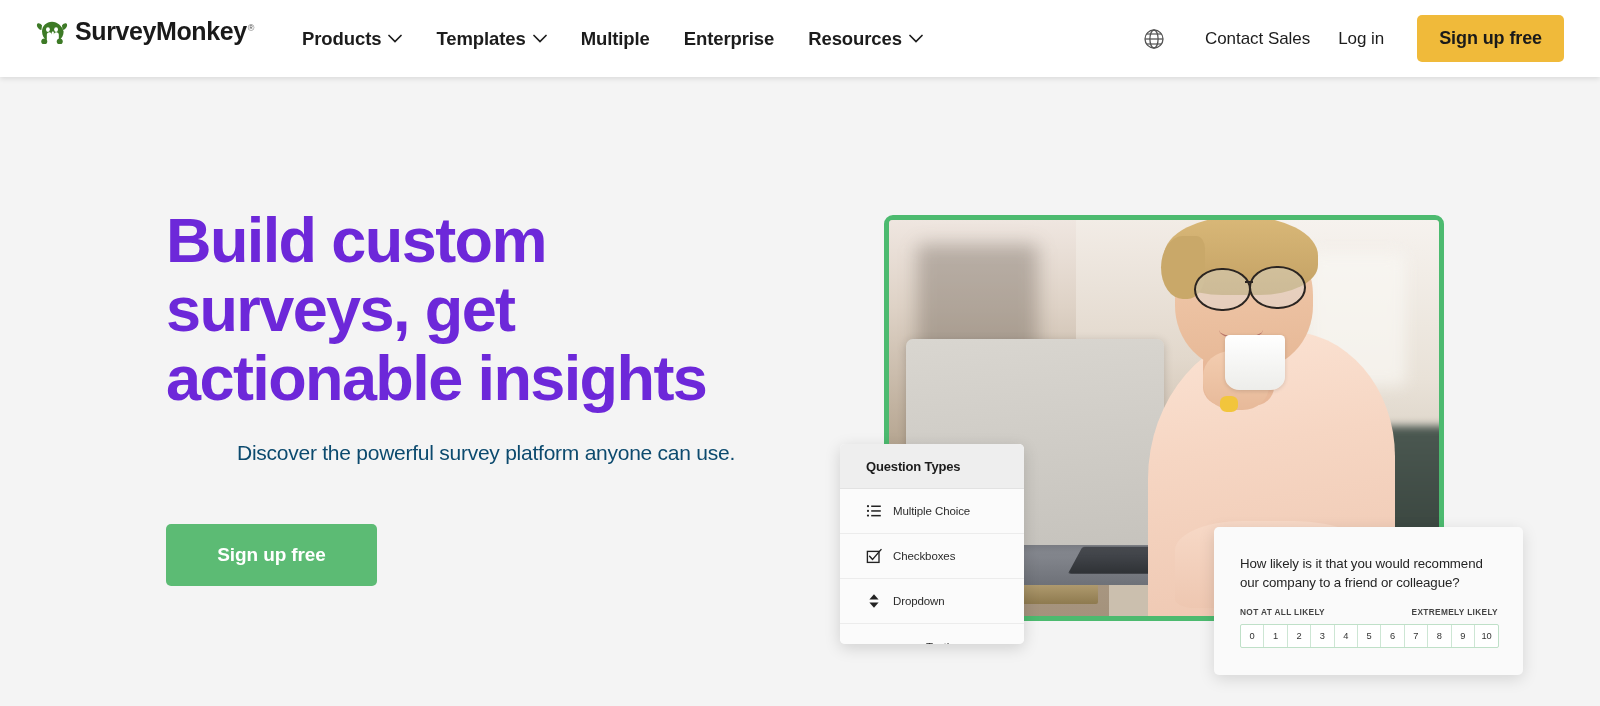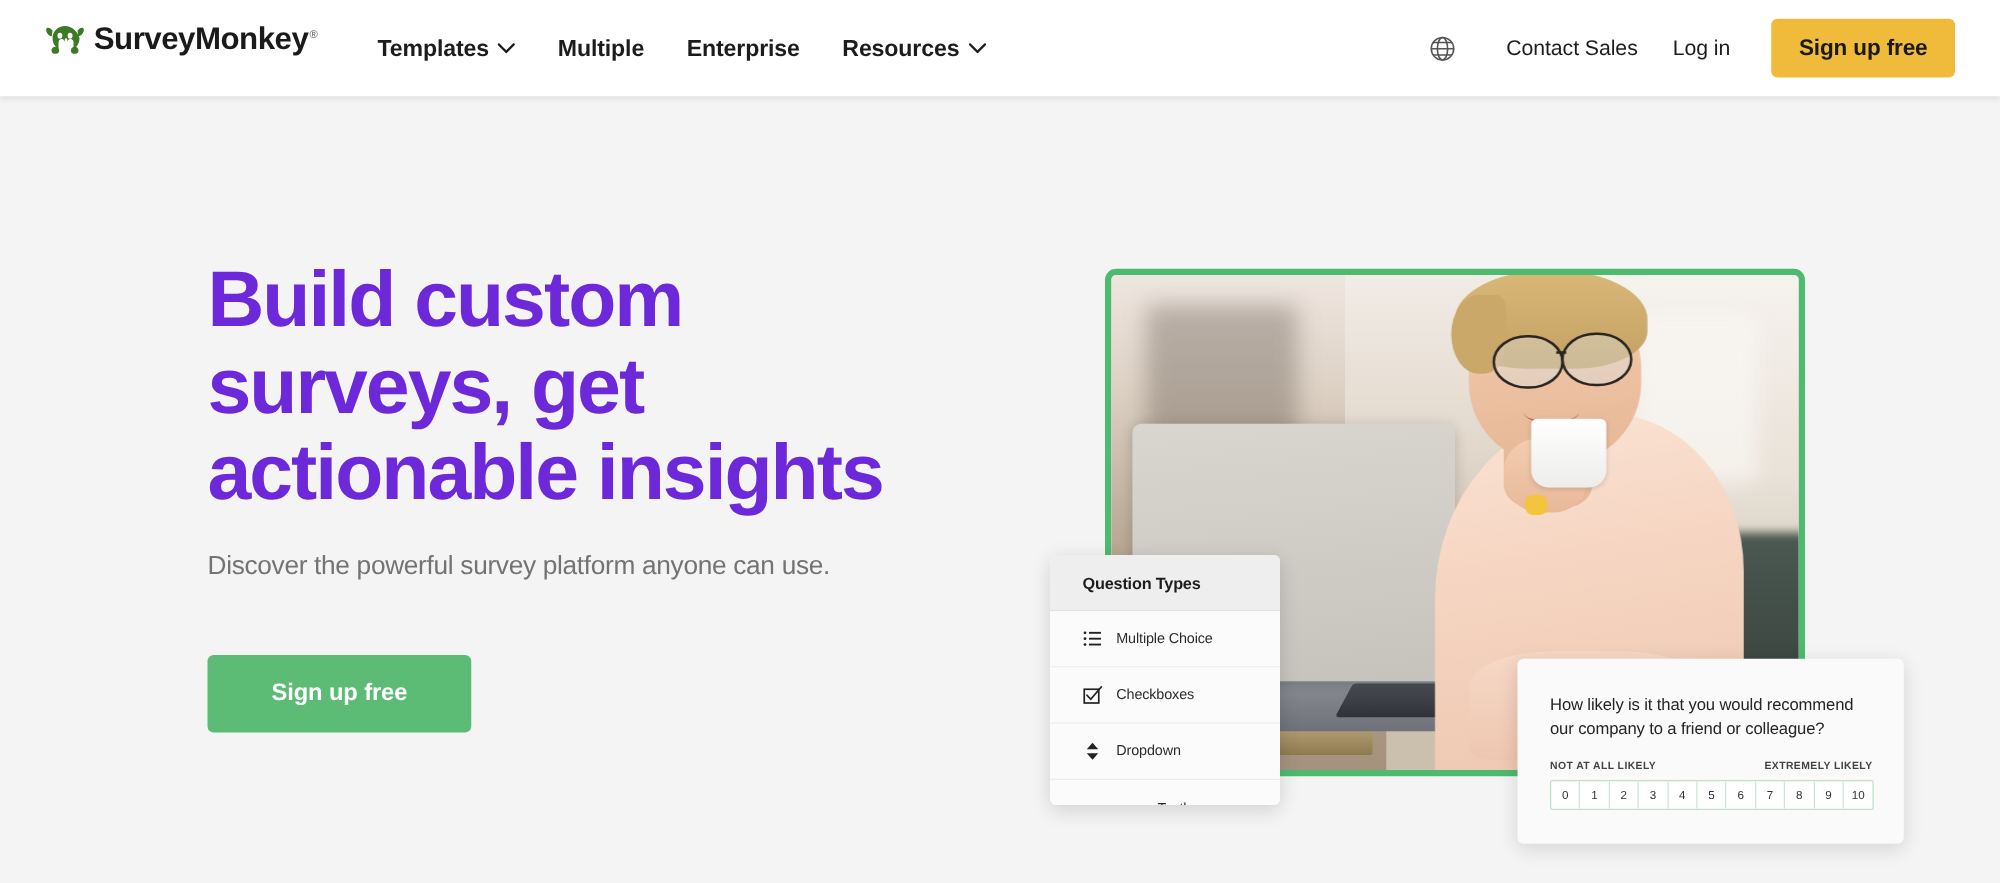--- a/index.html
+++ b/index.html
@@ -11,21 +11,21 @@
   }
   .page{position:relative;width:1600px;height:706px;overflow:hidden;background:#f4f4f4;}
 
   
   .header{
     position:absolute;left:0;top:0;width:1600px;height:77px;
     background:#ffffff;z-index:60;
     box-shadow:0 2px 5px rgba(0,0,0,0.10);
     display:flex;align-items:center;
   }
-  .logo{position:absolute;left:36px;top:19px;display:flex;align-items:flex-start;gap:7px;}
+  .logo{position:absolute;left:36px;top:19px;display:flex;align-items:center;gap:7px;}
   .logo-mark{width:32px;height:24px;display:block;}
   .logo-text{
     font-size:25px;font-weight:bold;color:#1a1a1a;letter-spacing:-0.4px;
     line-height:1;white-space:nowrap;
   }
   .logo-tm{font-size:9px;color:#555;vertical-align:super;margin-left:1px;font-weight:normal;}
 
   .nav{position:absolute;left:285px;top:0;height:77px;display:flex;align-items:center;gap:0px;}
   .nav-item{
     display:flex;align-items:center;gap:7px;
@@ -49,21 +49,21 @@
     white-space:nowrap;letter-spacing:-0.1px;font-family:inherit;
   }
 
   
   .hero-left{position:absolute;left:166px;top:206px;width:640px;}
   .headline{
     font-size:63px;line-height:69px;font-weight:bold;color:#6d28d9;
     letter-spacing:-1.6px;margin:0;white-space:pre-line;
   }
   .subhead{
-    margin:28px 0 12px 0;font-size:21px;color:#737373;letter-spacing:-0.25px;font-weight:normal;
+    margin:28px 0 12px 0;font-size:21px;color:#0c4a6e;letter-spacing:-0.25px;font-weight:normal;text-align:center;
   }
   .cta-row{position:absolute;left:166px;top:524px;display:flex;gap:19px;}
   .btn-primary{
     background:#5cbb74;color:#ffffff;font-weight:bold;font-size:19px;
     border:none;border-radius:5px;width:211px;height:62px;
     display:flex;align-items:center;justify-content:center;cursor:pointer;
     font-family:inherit;letter-spacing:-0.1px;
   }
   .btn-outline{
     background:#f7f7f7;color:#6b6b6b;font-weight:bold;font-size:19px;
@@ -216,20 +216,26 @@
         <ellipse cx="12.6" cy="10.4" rx="2.1" ry="2.5" fill="#ffffff"></ellipse>
         <ellipse cx="21.4" cy="10.4" rx="2.1" ry="2.5" fill="#ffffff"></ellipse>
         <path d="M8.6 20.0c-1.8 0-3.3 1.4-3.3 3.2s1.5 3.2 3.3 3.2 3.3-1.4 3.3-3.2-1.5-3.2-3.3-3.2z" fill="#3d7a26"></path>
         <path d="M25.4 20.0c1.8 0 3.3 1.4 3.3 3.2s-1.5 3.2-3.3 3.2-3.3-1.4-3.3-3.2 1.5-3.2 3.3-3.2z" fill="#3d7a26"></path>
       </svg>
       <span class="logo-text"><span>SurveyMonkey</span><span class="logo-tm">®</span></span>
     </div>
 
     <nav class="nav">
       <div class="nav-item">
+        <span>Products</span>
+        <svg class="chev" viewBox="0 0 14 9">
+            <path d="M1 1.5L7 7.5L13 1.5" stroke="#1c1c1c" stroke-width="1.7" fill="none" stroke-linecap="round"></path>
+          </svg>
+      </div>
+      <div class="nav-item">
         <span>Templates</span>
         <svg class="chev" viewBox="0 0 14 9">
             <path d="M1 1.5L7 7.5L13 1.5" stroke="#1c1c1c" stroke-width="1.7" fill="none" stroke-linecap="round"></path>
           </svg>
       </div>
       <div class="nav-item">
         <span>Multiple</span>
       </div>
       <div class="nav-item">
         <span>Enterprise</span>

